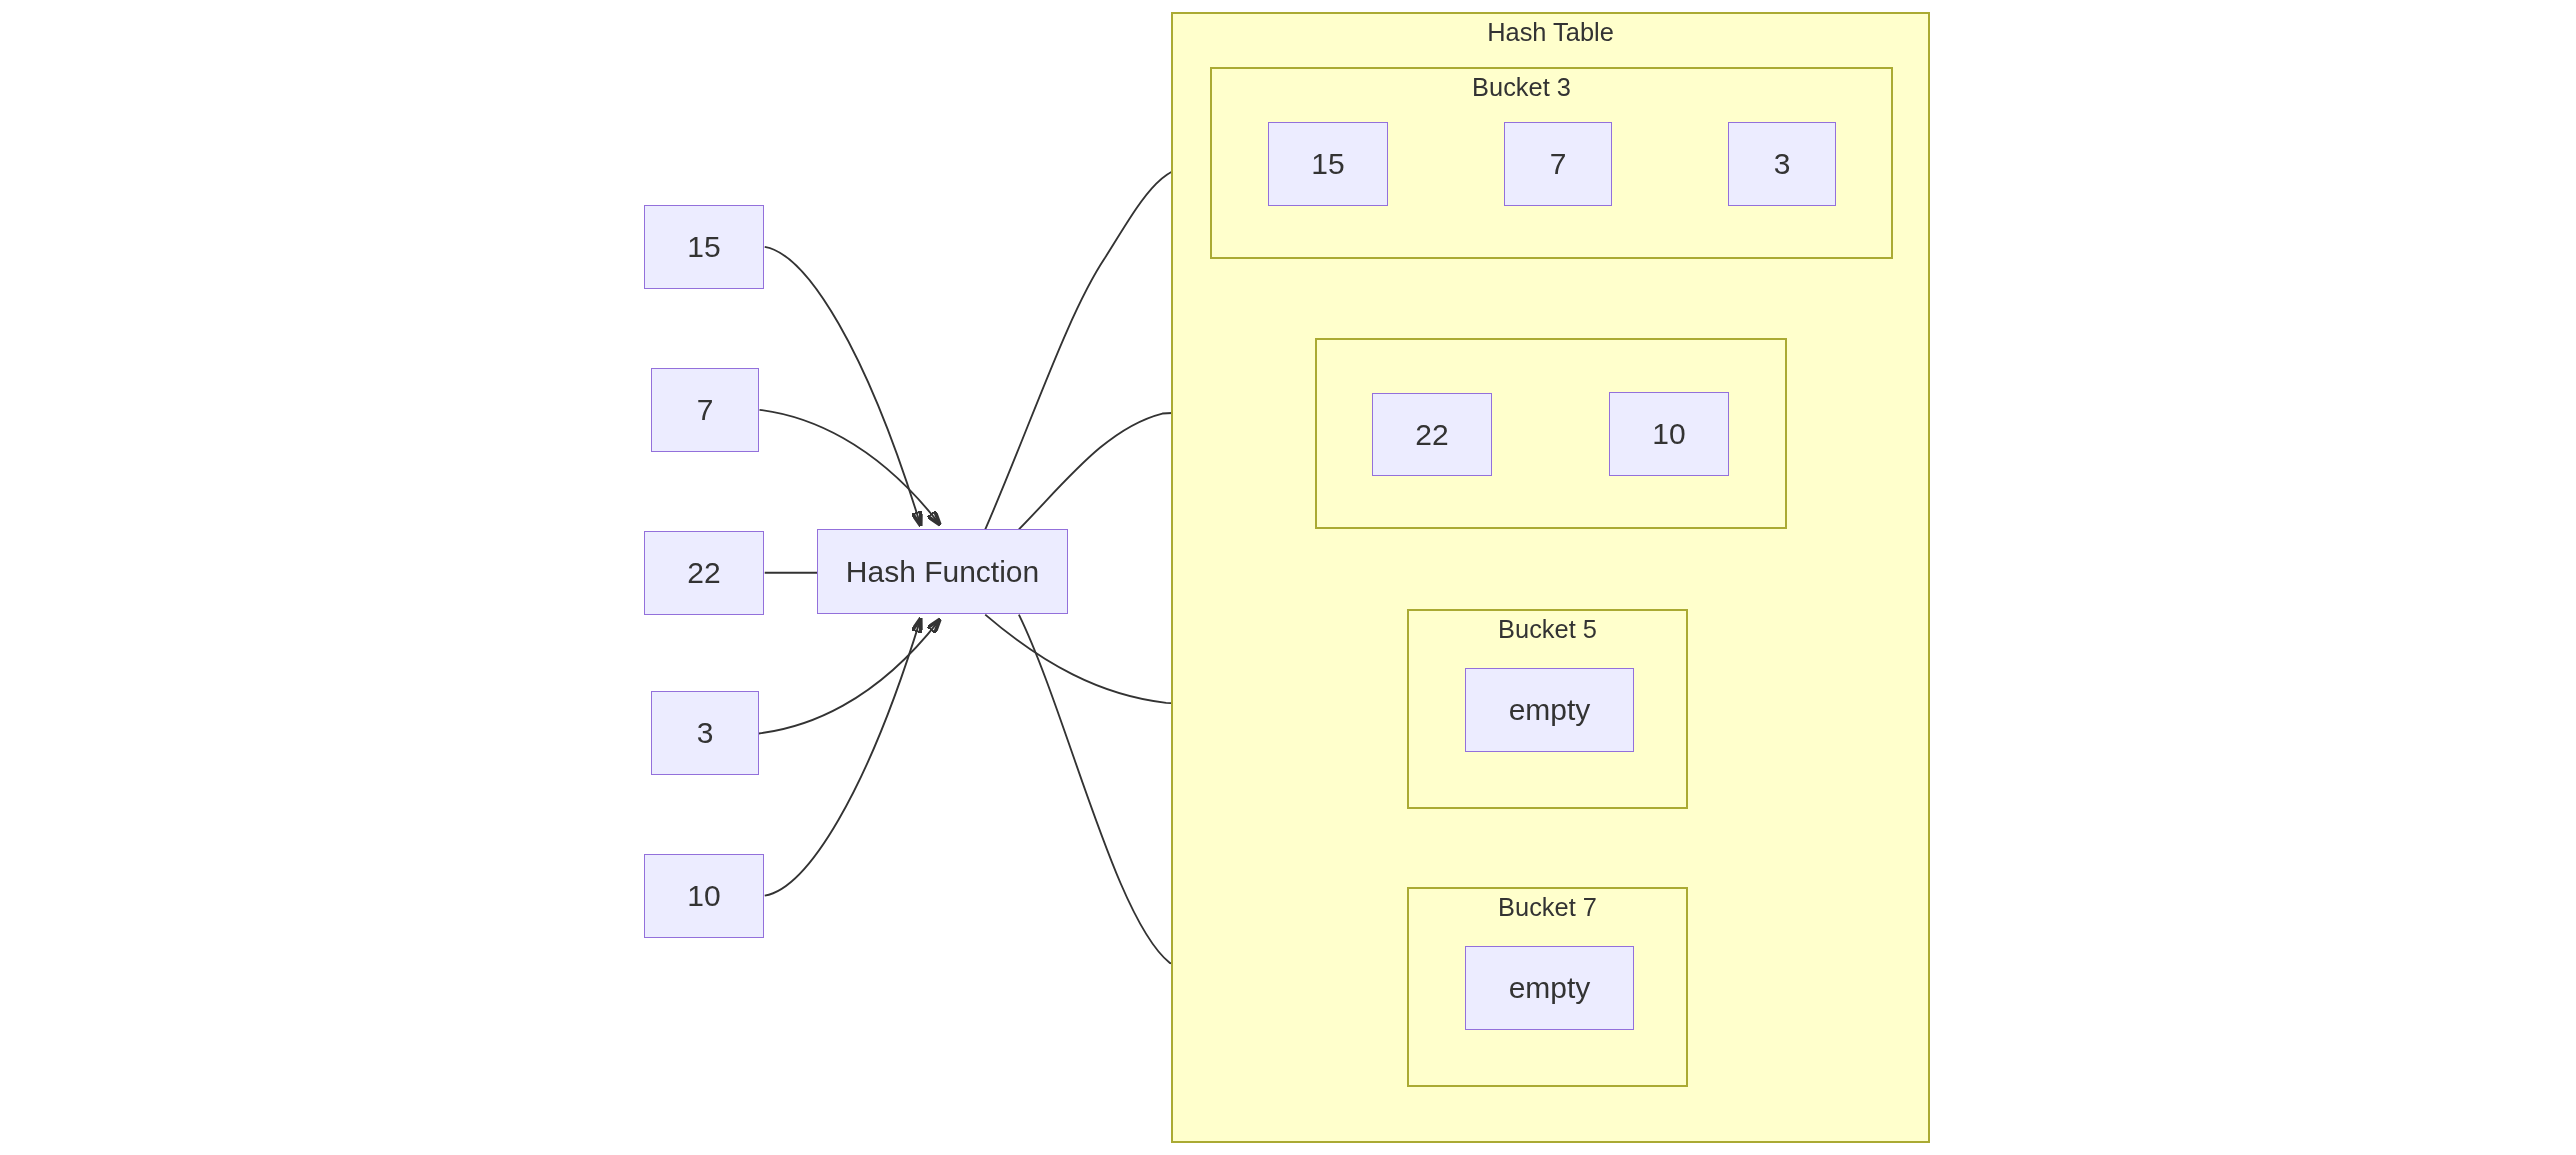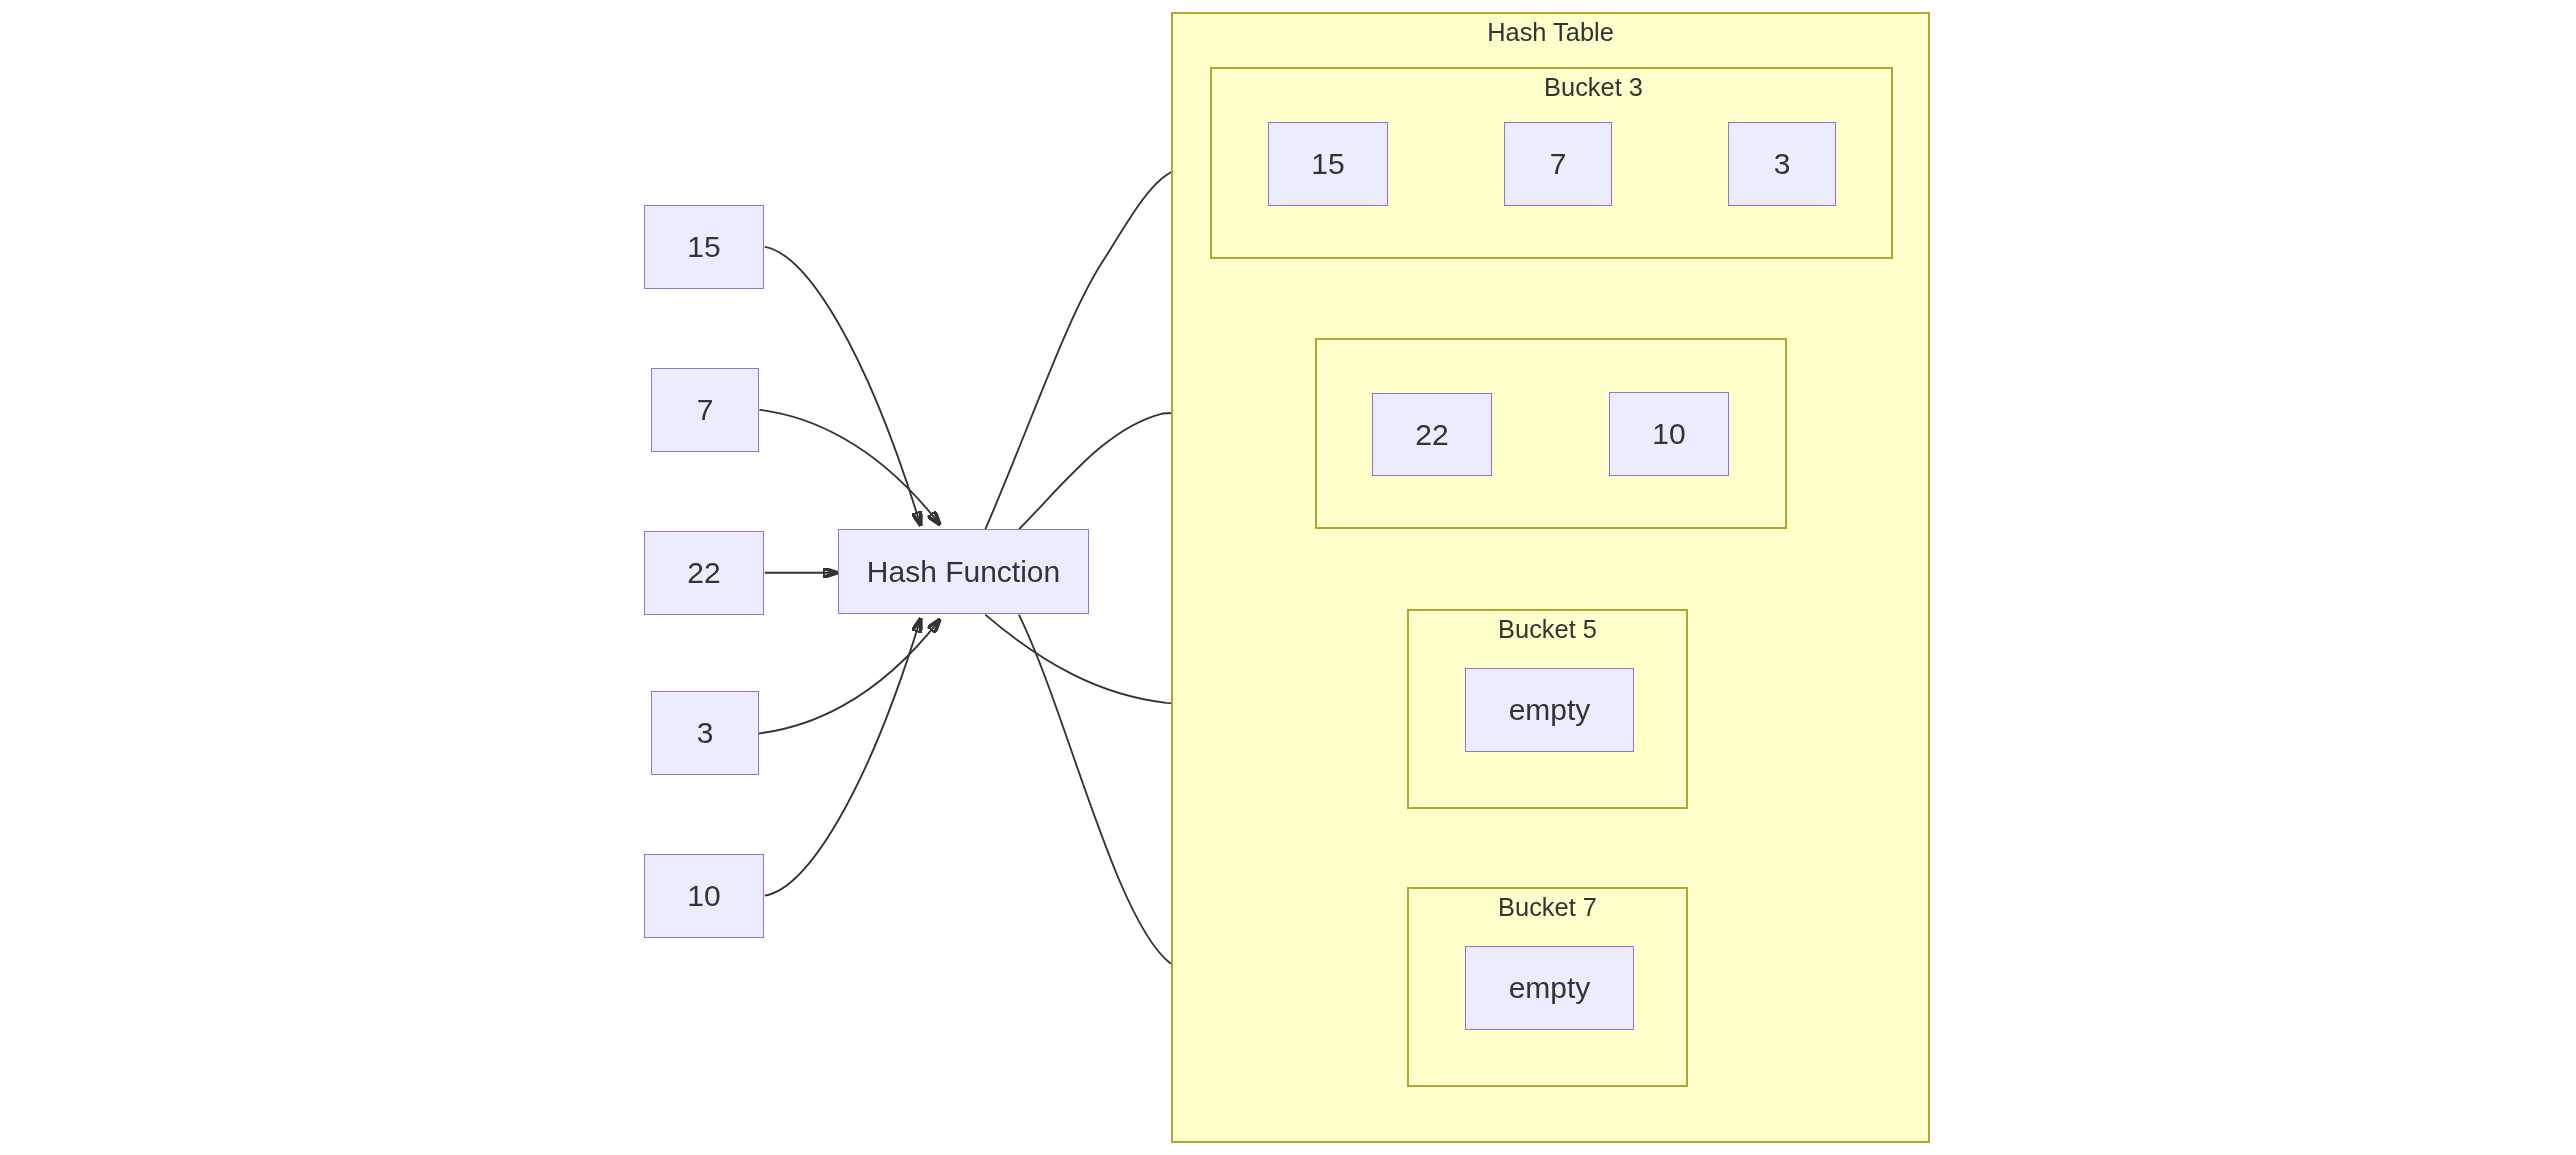--- a/index.html
+++ b/index.html
@@ -65,21 +65,21 @@
     <path marker-end="url(#arrow)" d="M1363 822 C1428 955, 1492 1230, 1565 1288 C1672 1302, 1798 1314, 1872 1320"></path>
     <path marker-end="url(#arrow)" d="M1857 219 L2006 219"></path>
     <path marker-end="url(#arrow)" d="M2156 219 L2305 219"></path>
     <path marker-end="url(#arrow)" d="M1997 581 L2146 581"></path>
   </svg>
 
   <div class="cluster" style="left:1171px;top:12px;width:759px;height:1131px;"></div>
   <div class="cluster-label" style="left:1171px;top:18px;width:759px;">Hash Table</div>
 
   <div class="cluster" style="left:1210px;top:67px;width:683px;height:192px;"></div>
-  <div class="cluster-label" style="left:1252px;top:73px;width:683px;">Bucket 3</div>
+  <div class="cluster-label" style="left:1180px;top:73px;width:683px;">Bucket 3</div>
   <div class="node" style="left:1268px;top:122px;width:120px;height:84px;">15</div>
   <div class="node" style="left:1504px;top:122px;width:108px;height:84px;">7</div>
   <div class="node" style="left:1728px;top:122px;width:108px;height:84px;">3</div>
 
   <div class="cluster" style="left:1315px;top:338px;width:472px;height:191px;"></div>
   <div class="node" style="left:1372px;top:393px;width:120px;height:83px;">22</div>
   <div class="node" style="left:1609px;top:392px;width:120px;height:84px;">10</div>
 
   <div class="cluster" style="left:1407px;top:609px;width:281px;height:200px;"></div>
   <div class="cluster-label" style="left:1407px;top:615px;width:281px;">Bucket 5</div>
@@ -88,16 +88,16 @@
   <div class="cluster" style="left:1407px;top:887px;width:281px;height:200px;"></div>
   <div class="cluster-label" style="left:1407px;top:893px;width:281px;">Bucket 7</div>
   <div class="node" style="left:1465px;top:946px;width:169px;height:84px;">empty</div>
 
   <div class="node" style="left:644px;top:205px;width:120px;height:84px;">15</div>
   <div class="node" style="left:651px;top:368px;width:108px;height:84px;">7</div>
   <div class="node" style="left:644px;top:531px;width:120px;height:84px;">22</div>
   <div class="node" style="left:651px;top:691px;width:108px;height:84px;">3</div>
   <div class="node" style="left:644px;top:854px;width:120px;height:84px;">10</div>
 
-  <div class="node" style="left:838px;top:529px;width:251px;height:85px;">Hash Function</div>
+  <div class="node" style="left:817px;top:529px;width:251px;height:85px;">Hash Function</div>
 
 </div>
 
 
 </body></html>

